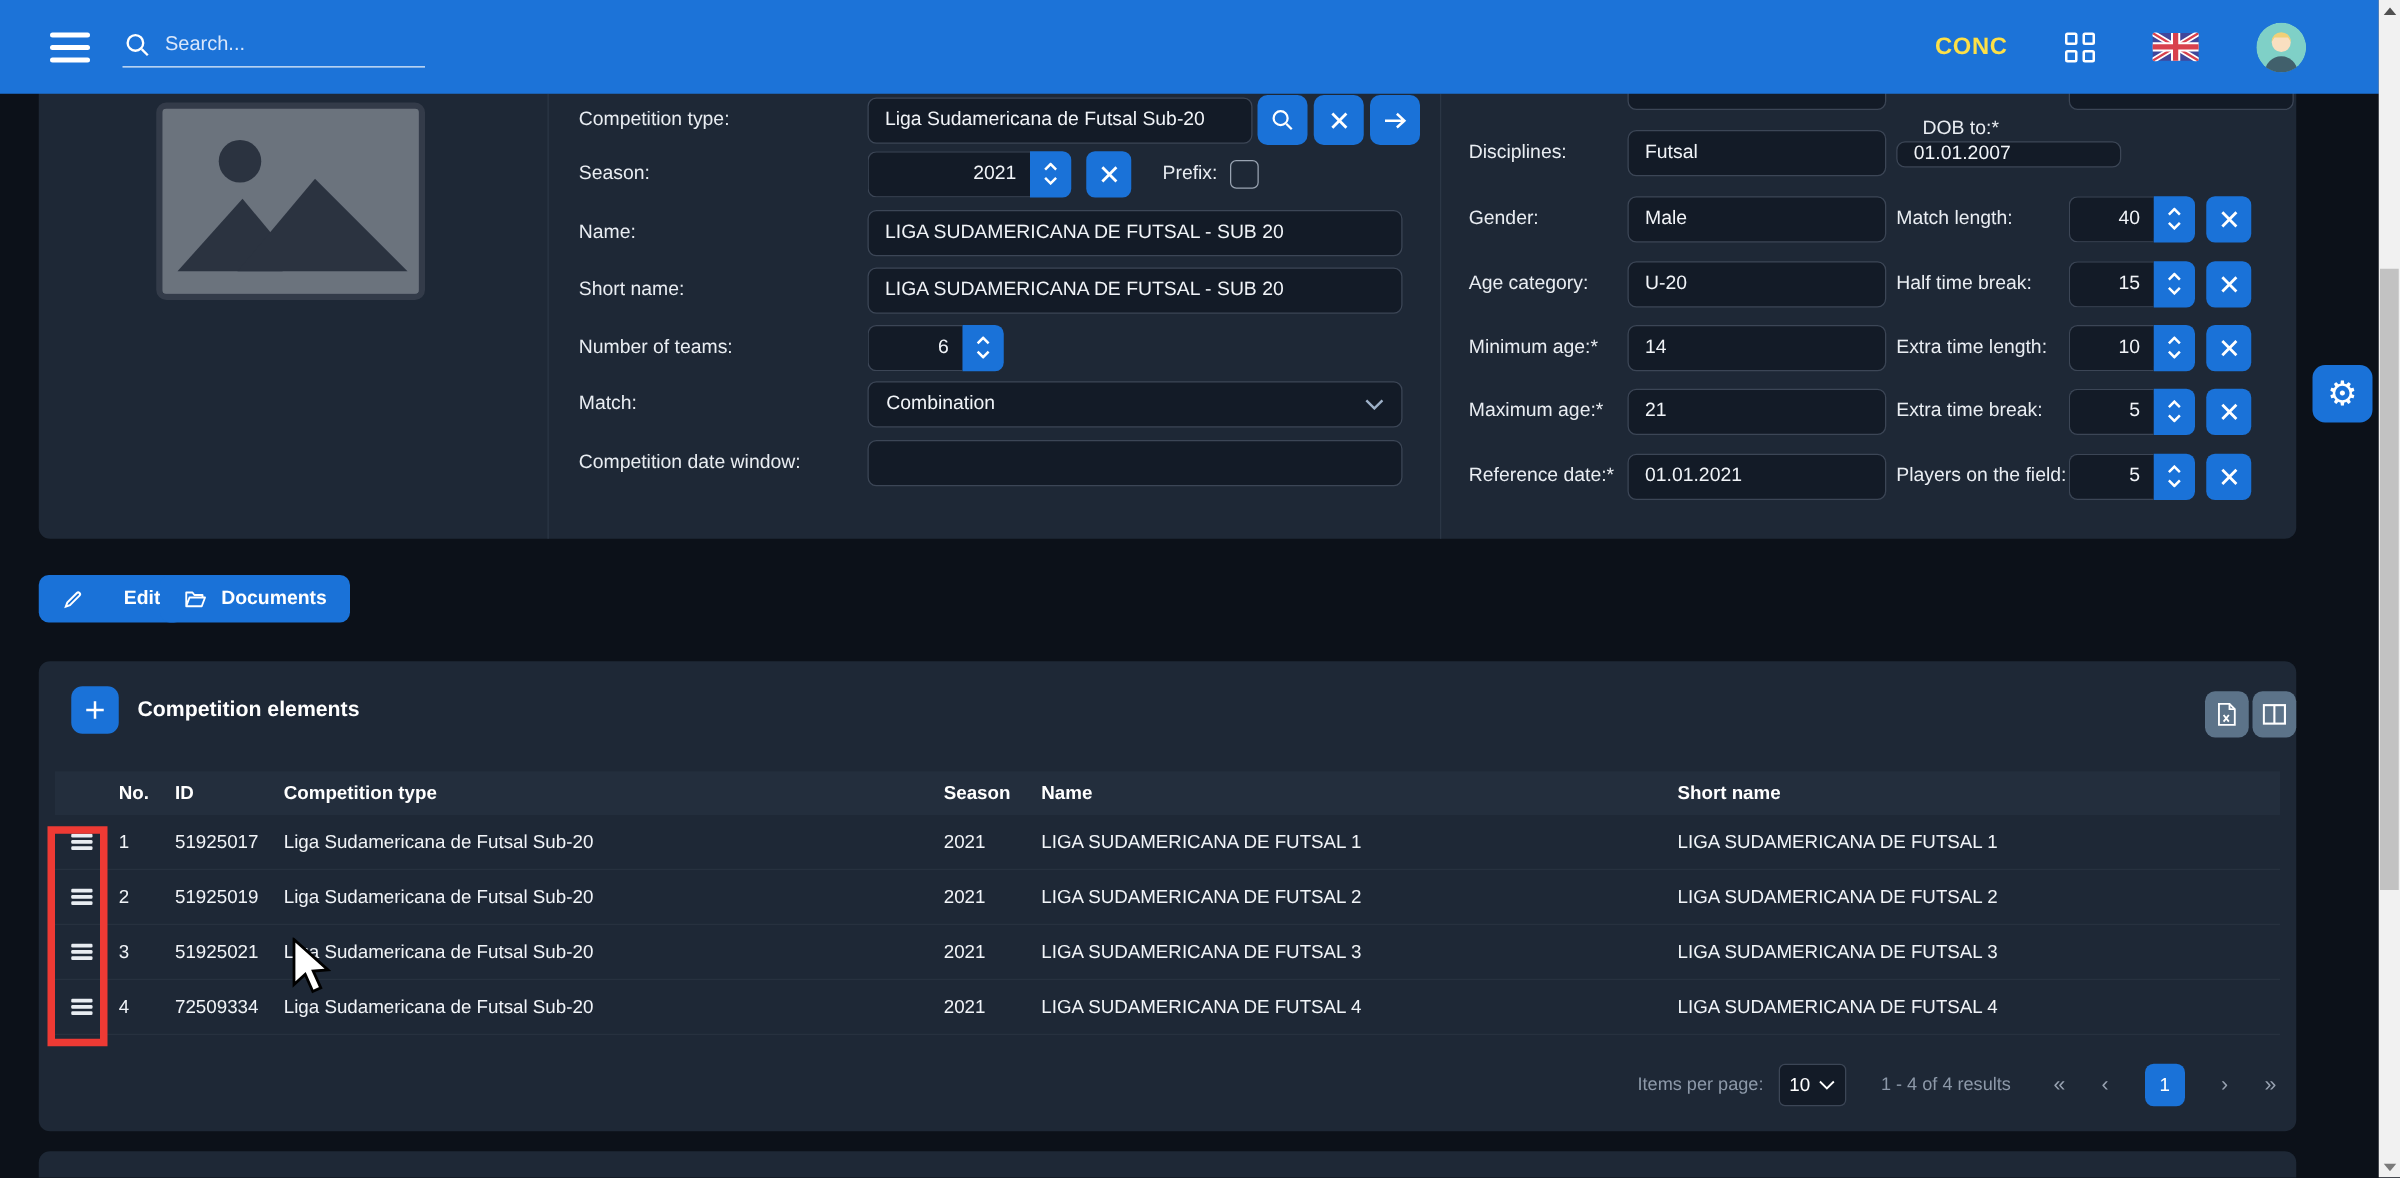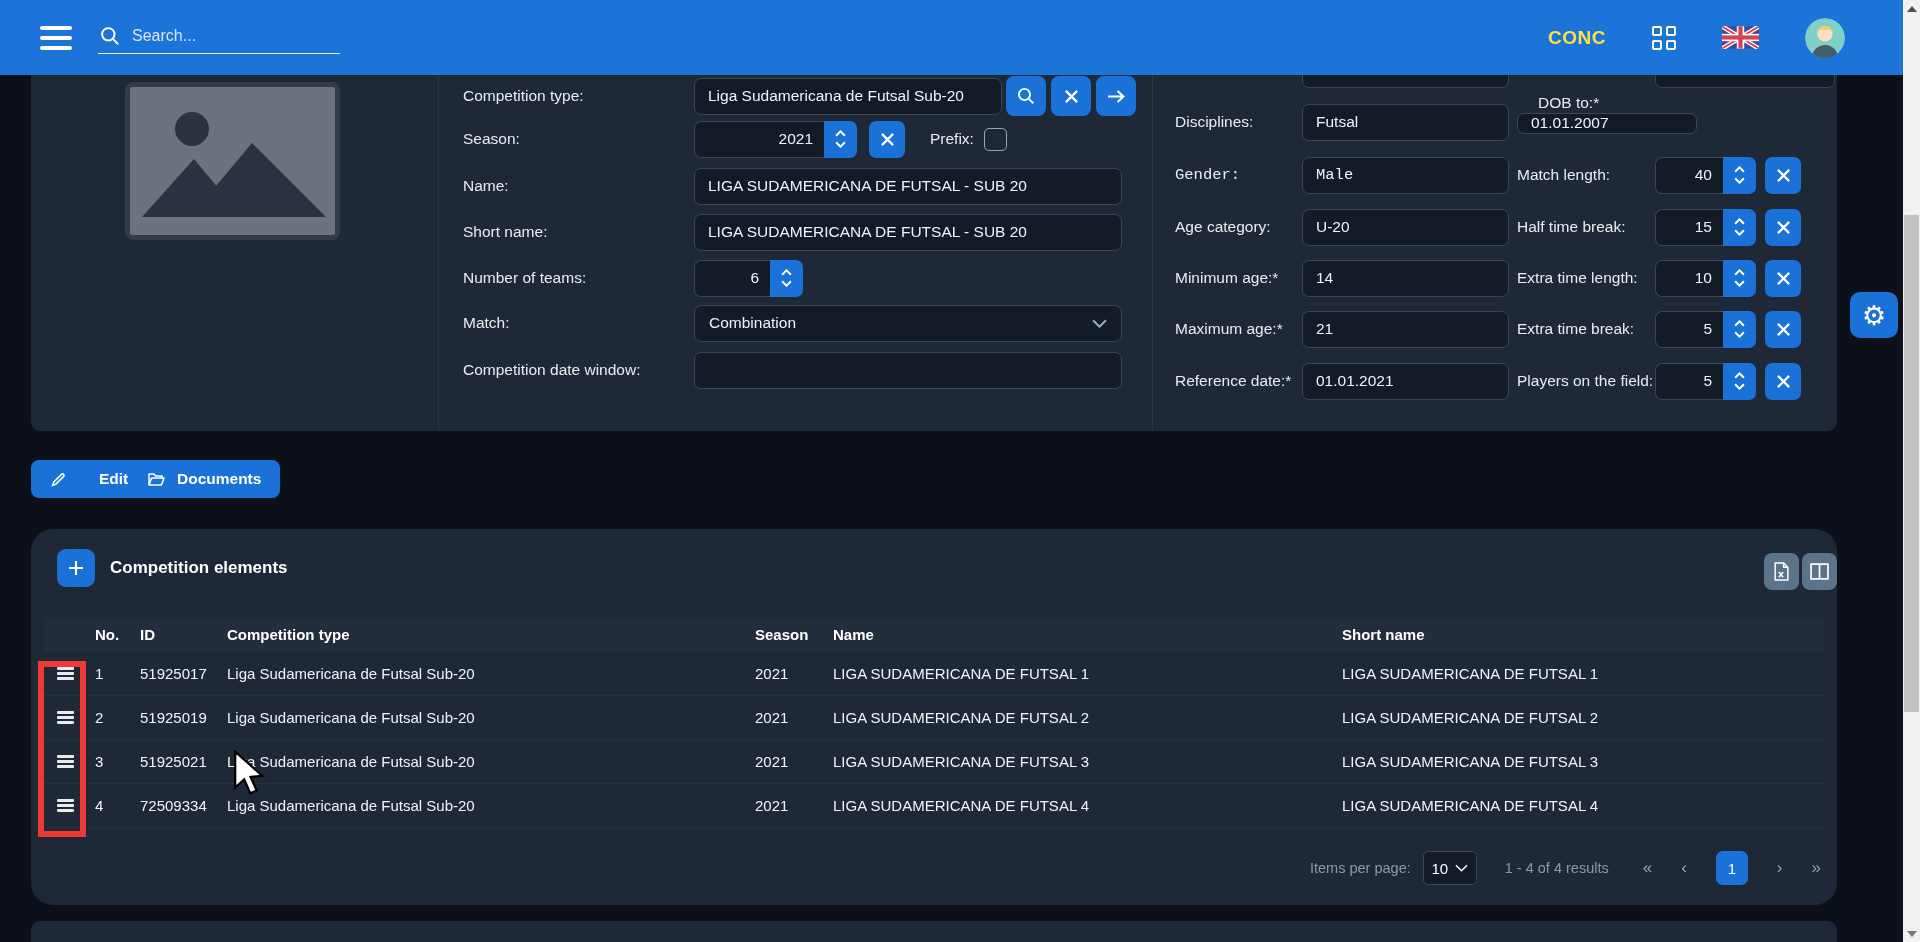--- a/index.html
+++ b/index.html
@@ -37,21 +37,21 @@
   .scrollbar { position:absolute; right:0; top:0; width:17px; height:942px; background:#f1f1f1; z-index:40; }
   .sb-arrow { position:absolute; left:0; width:17px; height:17px; display:flex; align-items:center; justify-content:center; }
   .sb-arrow.up { top:0; } .sb-arrow.down { bottom:0; }
   .tri-up { width:0;height:0;border-left:5px solid transparent;border-right:5px solid transparent;border-bottom:6px solid #505050; }
   .tri-down { width:0;height:0;border-left:5px solid transparent;border-right:5px solid transparent;border-top:6px solid #7a7a7a; }
   .sb-thumb { position:absolute; left:1px; top:215px; width:15px; height:497px; background:#c2c2c2; }
 
   
   .card { position:absolute; background:#1e2836; border-radius:9px; }
   #card-detail { left:31px; top:62px; width:1806px; height:369px; }
-  #card-table  { left:31px; top:529px; width:1806px; height:376px;border-radius:22px; }
+  #card-table  { left:31px; top:529px; width:1806px; height:376px; }
   #card-next   { left:31px; top:921px; width:1806px; height:40px; }
   .vdiv { position:absolute; top:13px; bottom:0; width:1px; background:#2b3645; }
 
   
   .imgph {
     position:absolute; left:94px; top:20px; width:215px; height:158px;
     background:#6b737d; border:5px solid #333b49; border-radius:8px; overflow:hidden;
   }
 
   
@@ -230,21 +230,21 @@
       <input class="input" style="width: 428px;" value="">
     </div>
 
     <div class="input sliver" style="left:1271px; width:207px;"></div>
     <div class="input sliver" style="left:1624px; width:180px;"></div>
 
     <div class="frow" style="left:1144px; top:40px;">
       <div class="label lw127">Disciplines:</div>
       <input class="input" style="width: 207px;" value="Futsal">
     </div>
-    <div class="frow" style="left:1144px; top:93px;font-family:Liberation Mono, monospace;">
+    <div class="frow" style="left:1144px; top:93px;">
       <div class="label lw127">Gender:</div>
       <input class="input" style="width: 207px;" value="Male">
     </div>
     <div class="frow" style="left:1144px; top:145px;">
       <div class="label lw127">Age category:</div>
       <input class="input" style="width: 207px;" value="U-20">
     </div>
     <div class="frow" style="left:1144px; top:196px;">
       <div class="label lw127">Minimum age:*</div>
       <input class="input" style="width: 207px;" value="14">

